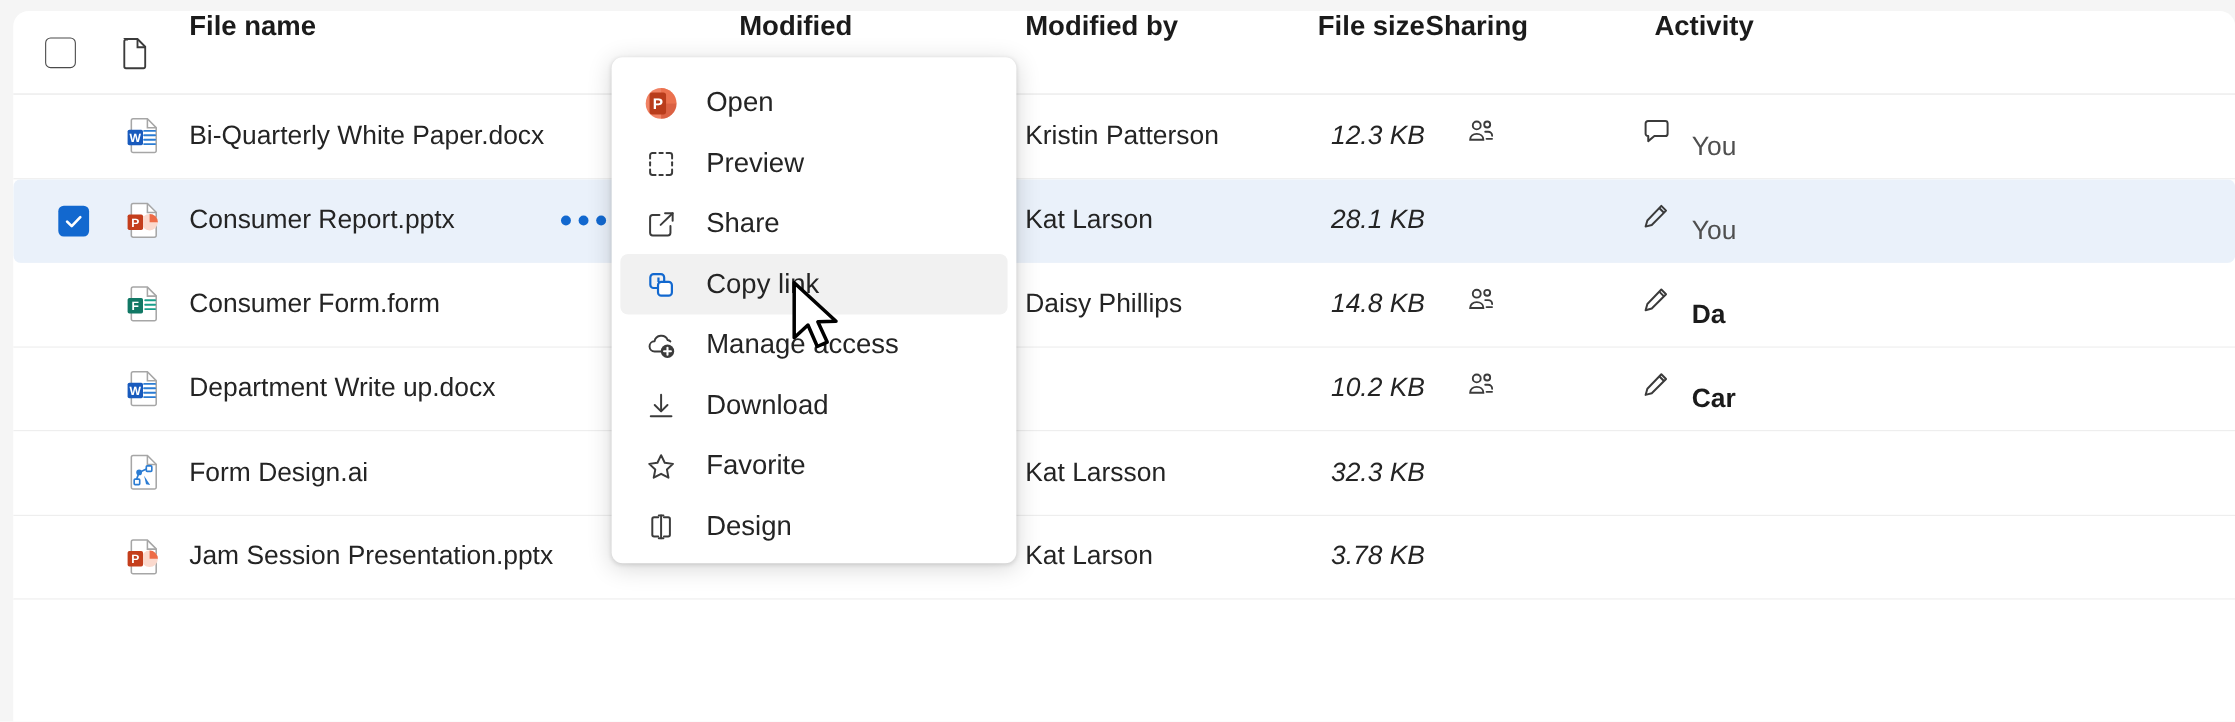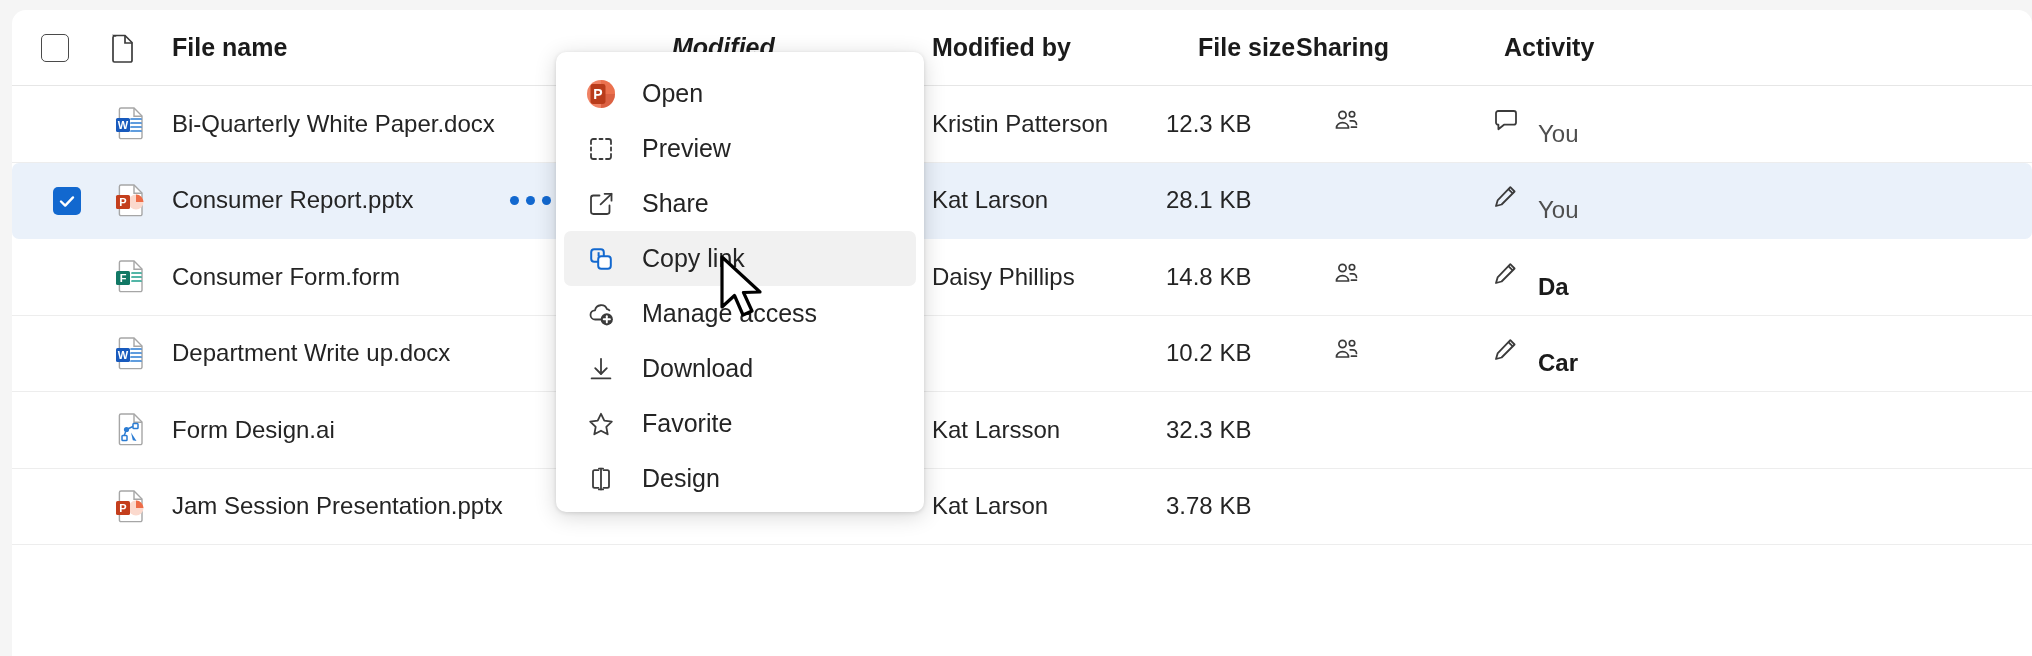--- a/index.html
+++ b/index.html
@@ -20,34 +20,34 @@
   }
   
   .hdr{
     position:relative;
     height:75px;
     border-bottom:1px solid #e6e6e6;
   }
   .hdr-cell{
     position:absolute;
     top:0;height:75px;
-    display:flex;align-items:center;
+    display:flex;
     font-size:25px;font-weight:bold;color:#1b1b1b;
     white-space:nowrap;
   }
   .sel-all{
     position:absolute;left:29px;top:24px;
     width:28px;height:28px;
     border:1.7px solid #4a4a4a;border-radius:5px;
     box-sizing:border-box;
     background:transparent;
   }
   .hdr-doc-icon{position:absolute;left:95px;top:22px;width:32px;height:32px;}
   .h-filename{left:160px;}
-  .h-modified{left:660px;font-style:italic;}
+  .h-modified{left:660px;}
   .h-modifiedby{left:920px;}
   .h-filesize{left:1186px;}
   .h-sharing{left:1284px;}
   .h-activity{left:1492px;}
 
   
   .rows{position:relative;}
   .row{
     position:relative;
     height:75.5px;
@@ -59,21 +59,21 @@
     border-bottom:1px solid transparent;
   }
   .row .cell{
     position:absolute;top:0;height:75.5px;
     display:flex;align-items:center;
     font-size:24px;color:#242424;
     white-space:nowrap;
   }
   .c-name{left:160px;}
   .c-modby{left:920px;color:#4f4f4f;}
-  .c-size{left:1154px;color:#4f4f4f;}
+  .c-size{left:1198px;color:#4f4f4f;font-style:italic;}
   .c-share{left:1320px;}
   .c-act{left:1480px;color:#4f4f4f;display:flex;align-items:center;gap:18px;}
   .c-act .who{color:#4f4f4f;margin-top:20px;}
   .c-act .who.bold{color:#1b1b1b;font-weight:bold;}
   .row-check{
     position:absolute;left:41px;top:24px;
     width:28px;height:28px;border-radius:5px;
     background:#1268cf;
     display:flex;align-items:center;justify-content:center;
   }

